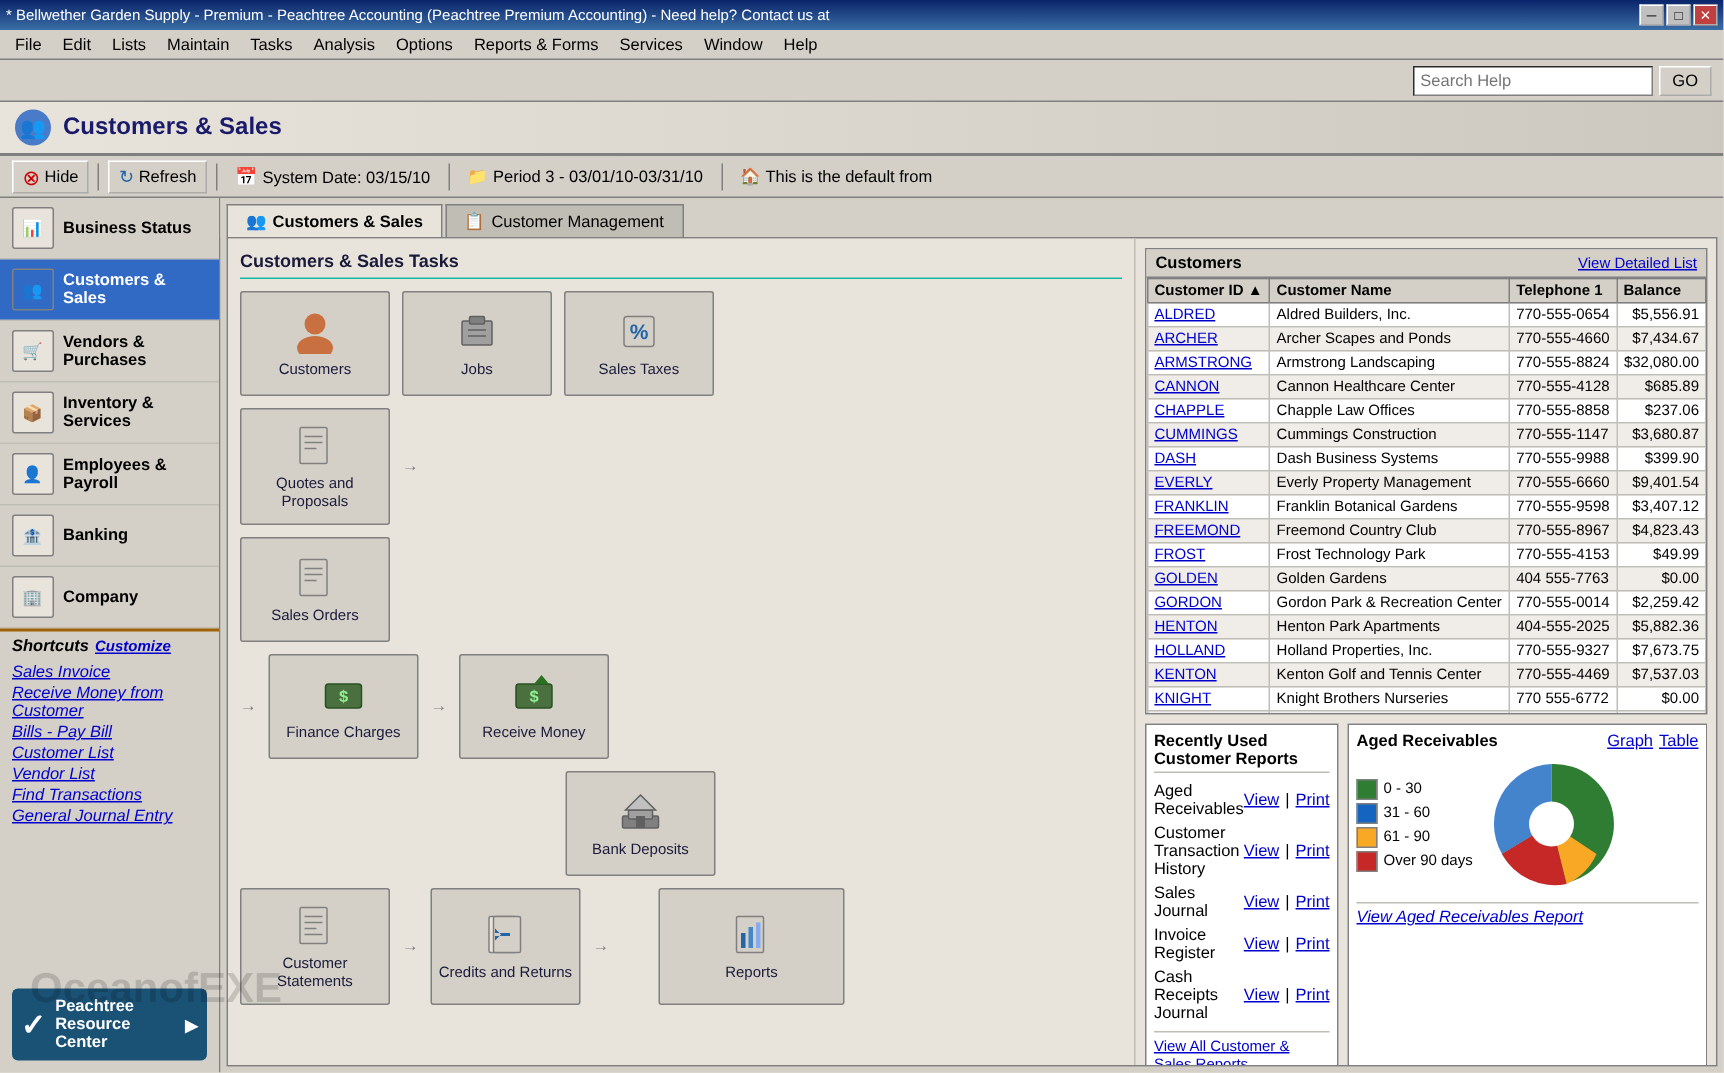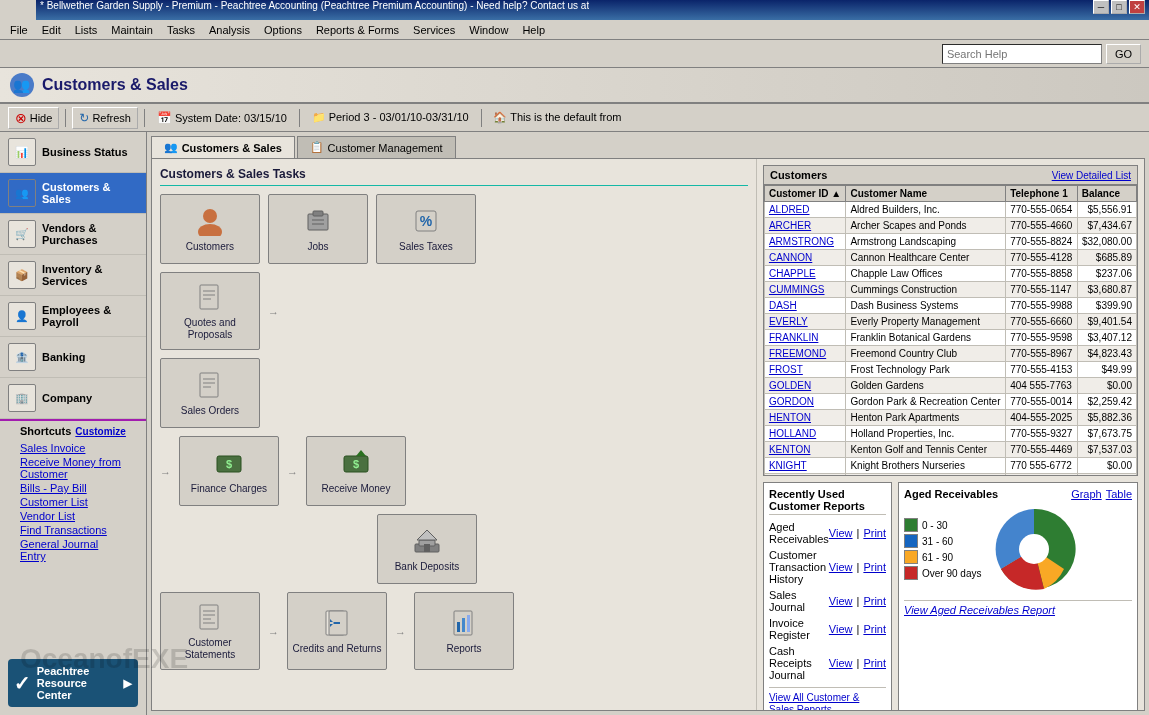--- a/index.html
+++ b/index.html
@@ -1,19 +1,19 @@
 <!DOCTYPE html>
 <html><head>
   <meta charset="utf-8">
   <style>
     * { margin: 0; padding: 0; box-sizing: border-box; }
     body { font-family: 'Segoe UI', Tahoma, Geneva, Verdana, sans-serif; font-size: 11px; background: #d4d0c8; width: 1149px; height: 715px; overflow: hidden; }
     
     
-    #titlebar { background: linear-gradient(to bottom, #0a246a, #3a6ea5); color: white; height: 20px; display: flex; align-items: flex-start; justify-content: space-between; padding: 0 4px; font-size: 11px; margin-left: 36px; }
+    #titlebar { background: linear-gradient(to bottom, #0a246a, #3a6ea5); color: white; height: 20px; display: flex; align-items: center; justify-content: space-between; padding: 0 4px; font-size: 11px; }
     #titlebar-controls { display: flex; gap: 2px; }
     #titlebar-controls span { background: #c0c0c0; color: black; font-size: 9px; width: 16px; height: 14px; display: flex; align-items: center; justify-content: center; cursor: pointer; border: 1px outset #fff; }
     
     
     #menubar { background: #d4d0c8; border-bottom: 1px solid #808080; height: 20px; display: flex; align-items: center; padding: 0 4px; gap: 2px; }
     #menubar span { padding: 2px 6px; font-size: 11px; cursor: pointer; }
     
     
     #searchbar { background: #d4d0c8; height: 28px; display: flex; align-items: center; justify-content: flex-end; padding: 0 8px; gap: 4px; border-bottom: 1px solid #808080; }
     #searchbar input { width: 160px; height: 20px; border: 1px inset #808080; padding: 2px 4px; font-size: 11px; }
@@ -32,21 +32,21 @@
     
     
     #main { display: flex; height: calc(715px - 20px - 20px - 28px - 36px - 28px - 26px); }
     
     
     #sidebar { width: 178px; background: #d4d0c8; border-right: 1px solid #808080; display: flex; flex-direction: column; }
     .sidebar-item { display: flex; align-items: center; gap: 6px; padding: 6px 8px; cursor: pointer; border-bottom: 1px solid #c0bdb5; }
     .sidebar-item.active { background: #316ac5; color: white; }
     .sidebar-icon { width: 28px; height: 28px; display: flex; align-items: center; justify-content: center; background: #e8e4dc; border: 1px solid #808080; border-radius: 2px; flex-shrink: 0; }
     .sidebar-label { font-size: 11px; font-weight: bold; }
-    .shortcuts-section { padding: 4px 20px; border-top: 2px solid #a21caf; }
+    .shortcuts-section { padding: 4px 8px; border-top: 2px solid #a16207; font-style: italic; }
     .shortcuts-header { display: flex; gap: 4px; align-items: center; font-weight: bold; font-size: 11px; margin-bottom: 4px; }
     .shortcut-link { color: #0000cc; font-size: 11px; cursor: pointer; padding: 1px 0; text-decoration: underline; }
     
     
     #resource-center { margin: 8px; background: #1a5276; border-radius: 4px; padding: 6px; display: flex; align-items: center; gap: 6px; cursor: pointer; }
     #resource-center span { color: white; font-size: 11px; font-weight: bold; }
     
     
     #content { flex: 1; display: flex; flex-direction: column; background: #d4d0c8; }
     #tabs { display: flex; align-items: flex-end; padding: 4px 4px 0; gap: 2px; background: #d4d0c8; }
@@ -344,21 +344,21 @@
             <div class="task-icon">
               <svg width="30" height="30" viewBox="0 0 30 30">
                 <rect x="4" y="3" width="18" height="24" rx="1" fill="#e8e4dc" stroke="#808080" stroke-width="1"></rect>
                 <rect x="7" y="3" width="18" height="24" rx="1" fill="#d4d0c8" stroke="#808080" stroke-width="1"></rect>
                 <path d="M12 15 L8 11 L8 14 L18 14 L18 16 L8 16 L8 19 Z" fill="#2266aa"></path>
               </svg>
             </div>
             <div class="task-label">Credits and Returns</div>
           </div>
           <div style="display:flex; align-items:center; color:#808080;">→</div>
-          <div class="task-item" style="width:100px;">
+          <div class="task-item" style="width:124px;margin-left:25px;">
             <div class="task-icon">
               <svg width="30" height="30" viewBox="0 0 30 30">
                 <rect x="5" y="3" width="18" height="24" rx="1" fill="#d4d0c8" stroke="#808080" stroke-width="1"></rect>
                 <rect x="8" y="14" width="3" height="10" fill="#2266aa"></rect>
                 <rect x="13" y="10" width="3" height="14" fill="#4488cc"></rect>
                 <rect x="18" y="7" width="3" height="17" fill="#88aaee"></rect>
               </svg>
             </div>
             <div class="task-label">Reports</div>
           </div>

